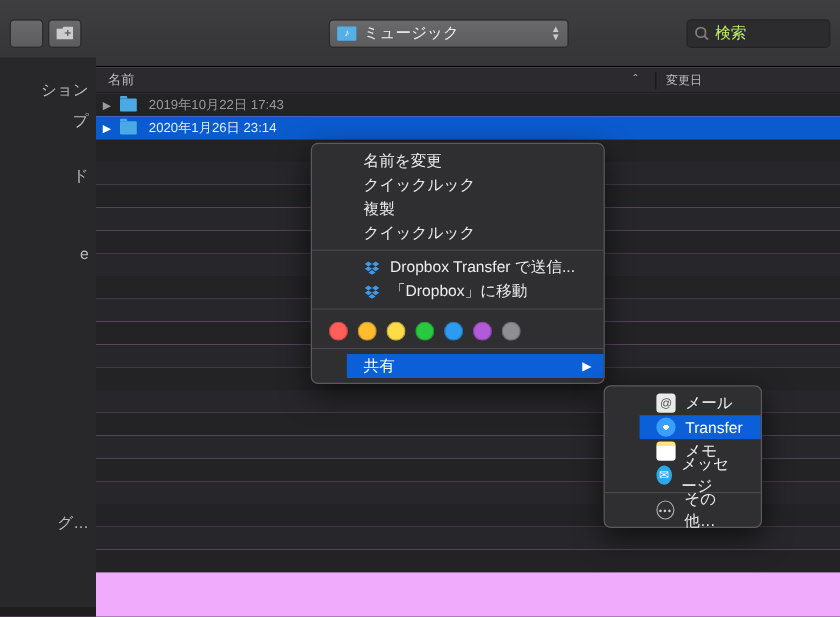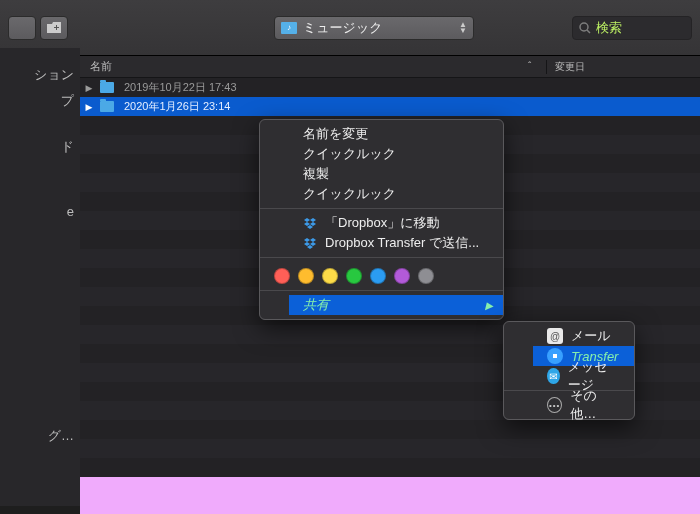--- a/index.html
+++ b/index.html
@@ -36,21 +36,21 @@
 .row.selected .name-cell { color: #fff; }
 .row .date-cell { width: 160px; color: #9a9a9a; font-size: 11px; padding-left: 8px; }
 .row.selected .date-cell { color: #e4eeff; }
 .folder-icon { width: 14px; height: 11px; background: #4ba9e6; border-radius: 1px; position: relative; }
 .folder-icon::before { content: ""; position: absolute; top: -2px; left: 0; width: 6px; height: 2px; background: #4ba9e6; border-radius: 1px 1px 0 0; }
 
 
 .menu { position: absolute; background: rgba(48,47,50,0.98); border: 1px solid #5a595c; border-radius: 6px; padding: 4px 0; box-shadow: 0 8px 24px rgba(0,0,0,0.6); }
 .menu-main { top: 119px; left: 259px; width: 245px; }
 .menu-item { height: 20px; display: flex; align-items: center; padding: 0 14px; color: #eee; font-size: 13px; gap: 8px; position: relative; margin-left: 29px; }
-.menu-item.highlight { background: #0b60d8; color: #86efac; font-style: italic; }
+.menu-item.highlight { background: #0b60d8; color: #ffffff; }
 .menu-sep { height: 1px; margin: 4px 0; background: #4a494c; }
 .menu-item .sub-arrow { position: absolute; right: 10px; font-size: 10px; }
 .tag-row { display: flex; gap: 8px; padding: 6px 14px 2px; }
 .tag-dot { width: 16px; height: 16px; border-radius: 50%; border: 1px solid rgba(0,0,0,0.25); }
 .dropbox-ico { width: 14px; height: 14px; display:inline-flex; align-items:center; justify-content:center;}
 
 
 .menu-sub { top: 321px; left: 503px; width: 132px; }
 .app-ico { width: 16px; height: 16px; border-radius: 3px; display: inline-flex; align-items: center; justify-content: center; font-size: 10px; }
 .more-ico { width: 16px; height: 16px; border: 1px solid #aaa; border-radius: 50%; display: flex; align-items: center; justify-content: center; font-size: 8px; color: #ccc; letter-spacing: 1px;}
@@ -146,29 +146,29 @@
   <div class="menu-item">クイックルック</div>
   <div class="menu-item">複製</div>
   <div class="menu-item">クイックルック</div>
   <div class="menu-sep"></div>
   <div class="menu-item">
     <span class="dropbox-ico">
         <svg width="12" height="12" viewBox="0 0 12 12">
           <path d="M3 1L0 3l3 2L6 3zM9 1L6 3l3 2 3-2zM0 7l3 2 3-2-3-2zM6 7l3 2 3-2-3-2zM3 10l3 2 3-2-3-2z" fill="#3d9ae8"></path>
         </svg>
       </span>
-    <span>「Dropbox」に移動</span>
+    <span>Dropbox Transfer で送信...</span>
   </div>
   <div class="menu-item">
     <span class="dropbox-ico">
         <svg width="12" height="12" viewBox="0 0 12 12">
           <path d="M3 1L0 3l3 2L6 3zM9 1L6 3l3 2 3-2zM0 7l3 2 3-2-3-2zM6 7l3 2 3-2-3-2zM3 10l3 2 3-2-3-2z" fill="#3d9ae8"></path>
         </svg>
       </span>
-    <span>Dropbox Transfer で送信...</span>
+    <span>「Dropbox」に移動</span>
   </div>
   <div class="menu-sep"></div>
   <div class="tag-row">
     <span class="tag-dot" style="background:#ff5f57"></span>
     <span class="tag-dot" style="background:#febc2e"></span>
     <span class="tag-dot" style="background:#fddc48"></span>
     <span class="tag-dot" style="background:#28c840"></span>
     <span class="tag-dot" style="background:#2b9cf2"></span>
     <span class="tag-dot" style="background:#b25ad9"></span>
     <span class="tag-dot" style="background:#8e8e93"></span>
@@ -183,20 +183,24 @@
 <div class="menu menu-sub">
   <div class="menu-item">
     <span class="app-ico" style="background:#eaeaea;color:#555">@</span>
     <span>メール</span>
   </div>
   <div class="menu-item highlight">
     <span class="app-ico" style="background:radial-gradient(circle,#fff 20%,#38a0ff 20%);border-radius:50%"></span>
     <span>Transfer</span>
   </div>
   <div class="menu-item">
+    <span class="app-ico" style="background:linear-gradient(#ffe47a 25%,#fff 25%)"></span>
+    <span>メモ</span>
+  </div>
+  <div class="menu-item">
     <span class="app-ico" style="background:#2ea6e8;border-radius:50%;color:#fff">✉</span>
     <span>メッセージ</span>
   </div>
   <div class="menu-sep"></div>
   <div class="menu-item">
     <span class="more-ico">•••</span>
     <span>その他…</span>
   </div>
 </div>
 

